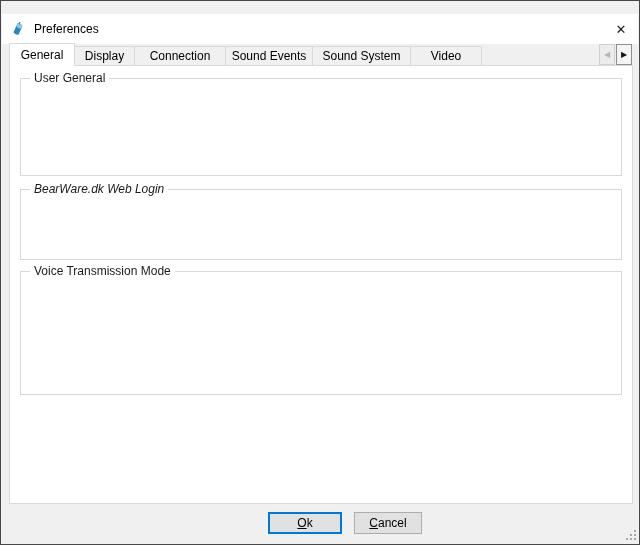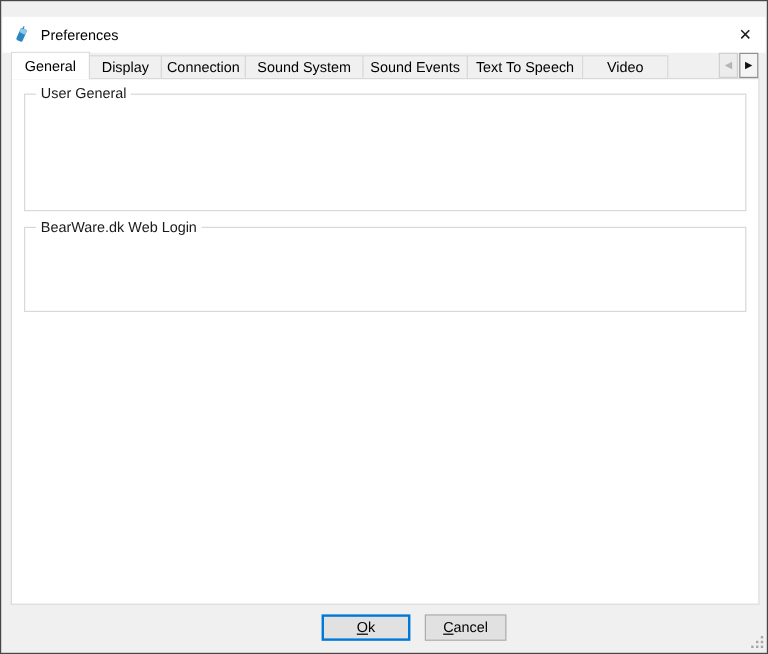--- a/index.html
+++ b/index.html
@@ -79,31 +79,28 @@
     </span>
   </div>
 
   <div class="tabbar">
     <div class="tab selected" style="width:66px">
         <span>General</span>
       </div>
     <div class="tab" style="width:61px">
         <span>Display</span>
       </div>
-    <div class="tab" style="width:71px">
+    <div class="tab" style="width:92px">
         <span>Connection</span>
-      </div>
-    <div class="tab" style="width:99px">
-        <span>Sound System</span>
       </div>
     <div class="tab" style="width:88px">
         <span>Sound Events</span>
       </div>
-    <div class="tab" style="width:97px">
-        <span>Text To Speech</span>
+    <div class="tab" style="width:99px">
+        <span>Sound System</span>
       </div>
     <div class="tab" style="width:72px">
         <span>Video</span>
       </div>
   </div>
   <div class="tab-scroll prev">
     <span>◀</span>
   </div>
   <div class="tab-scroll next">
     <span>▶</span>
@@ -140,31 +137,34 @@
       <span class="spin-btn up">
           <span>▲</span>
         </span>
       <span class="spin-btn">
           <span>▼</span>
         </span>
     </span>
   </div>
   <span class="lbl" style="left:200px;top:152px;">seconds of inactivity (0 means disabled)</span>
 
-  <div class="group" style="top:188px;height:71px;">
+  <div class="group" style="top:188px;height:71px;font-style:italic;">
     <span class="group-title">BearWare.dk Web Login</span>
   </div>
   <span class="lbl" style="left:30px;top:216px;">BearWare.dk Web Login ID</span>
   <input class="txt" style="left: 168px; top: 210px; width: 177px;" value="bear_dk@bearware.dk">
   <button class="btn" style="left:355px;top:210px;width:75px;height:22px;"><u>R</u>eset</button>
   <span class="checkbox" style="left:30px;top:239px;">
     <span>✓</span>
   </span>
   <span class="lbl" style="left:49px;top:240px;">Restore volume settings and subscriptions on login for Web Login users</span>
 
+  <div class="group" style="top:270px;height:124px;">
+    <span class="group-title">Voice Transmission Mode</span>
+  </div>
   <span class="checkbox" style="left:28px;top:292px;">
     <span>✓</span>
   </span>
   <span class="lbl" style="left:47px;top:293px;">Push To Talk</span>
   <button class="btn" style="left:147px;top:291px;width:72px;height:23px;"><u>S</u>etup Keys</button>
   <span class="lbl" style="left:28px;top:326px;">Key Combination</span>
   <input class="txt" style="left: 147px; top: 321px; width: 131px;" value="CTRL">
   <span class="checkbox" style="left:28px;top:349px;"></span>
   <span class="lbl" style="left:47px;top:350px;">Push To Talk Lock</span>
   <span class="checkbox" style="left:28px;top:373px;"></span>

